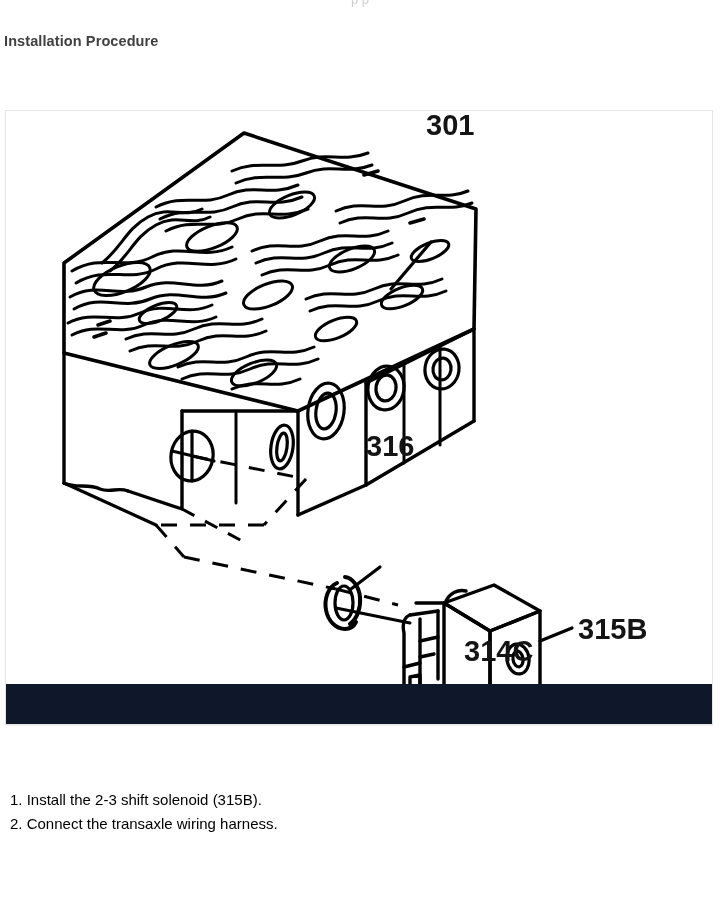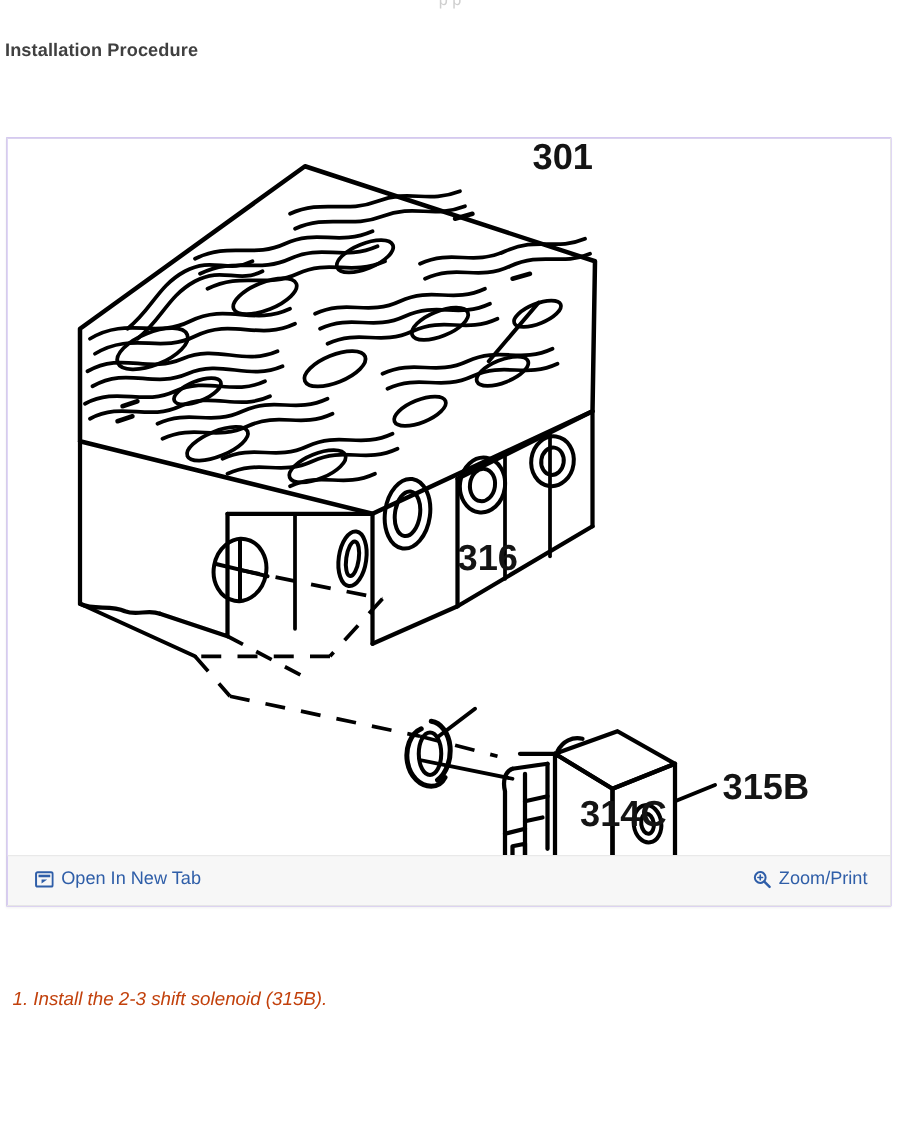--- a/index.html
+++ b/index.html
@@ -41,21 +41,21 @@
     letter-spacing: 0.1px;
   }
 
   
   .figure-panel {
     position: absolute;
     left: 5px;
     top: 110px;
     width: 708px;
     height: 615px;
-    background: #8b5cf6;
+    background: #0f172a;
     border: 1px solid #e6e6e6;
     box-sizing: border-box;
     box-shadow: 0 1px 2px rgba(0,0,0,0.06);
   }
   .figure-viewport {
     position: absolute;
     left: 0; top: 0;
     width: 706px;
     height: 573px;
     overflow: hidden;
@@ -102,23 +102,22 @@
     left: 10px;
     top: 788px;
     width: 600px;
     margin: 0;
     padding: 0;
     list-style: none;
   }
   .steps li {
     font-size: 15px;
     line-height: 23.5px;
-    color: #c2410c;
+    color: #000000;
     white-space: nowrap;
-    font-style: italic;
   }
   .step-num { display: inline-block; }
   .step-txt { display: inline-block; }
 
   
   .lbl {
     font-family: "Liberation Sans", sans-serif;
     font-weight: bold;
     fill: #141414;
   }
@@ -330,45 +329,24 @@
         </g>
       </g>
 
       <text class="lbl" x="420" y="24" font-size="29">301</text>
       <text class="lbl" x="360" y="345" font-size="29">316</text>
       <text class="lbl" x="572" y="528" font-size="29">315B</text>
       <text class="lbl" x="458" y="550" font-size="29">314C</text>
     </svg>
   </div>
 
-  <div class="figure-toolbar">
-
-    <a class="tool-link left" href="#">
-      <span class="tool-ico">
-        <svg width="15" height="15" viewBox="0 0 16 16">
-          <rect x="0.9" y="1.9" width="14.2" height="12.2" rx="1.4" fill="none" stroke="#2f5ea8" stroke-width="1.7"></rect>
-          <rect x="3" y="4" width="10" height="2.2" fill="#2f5ea8"></rect>
-          <path d="M5.6 11.6 L10.4 8.2 L5.6 8.2 Z" fill="#2f5ea8"></path>
-        </svg>
-      </span>
-      <span>Open In New Tab</span>
-    </a>
-
-    <a class="tool-link right" href="#">
-      <span class="tool-ico">
-        <svg width="15" height="15" viewBox="0 0 16 16">
-          <circle cx="6.6" cy="6.4" r="4.6" fill="none" stroke="#2f5ea8" stroke-width="1.7"></circle>
-          <path d="M4.6 6.4 H8.6 M6.6 4.4 V8.4" stroke="#2f5ea8" stroke-width="1.4" stroke-linecap="round"></path>
-          <path d="M10.1 9.9 L14.6 14.4" stroke="#2f5ea8" stroke-width="2.1" stroke-linecap="round"></path>
-        </svg>
-      </span>
-      <span>Zoom/Print</span>
-    </a>
-
-  </div>
 </div>
 
 <ol class="steps">
   <li>
     <span class="step-num">1.</span>
     <span class="step-txt">Install the 2-3 shift solenoid (315B).</span>
   </li>
+  <li>
+    <span class="step-num">2.</span>
+    <span class="step-txt">Connect the transaxle wiring harness.</span>
+  </li>
 </ol>
 
 </body></html>

